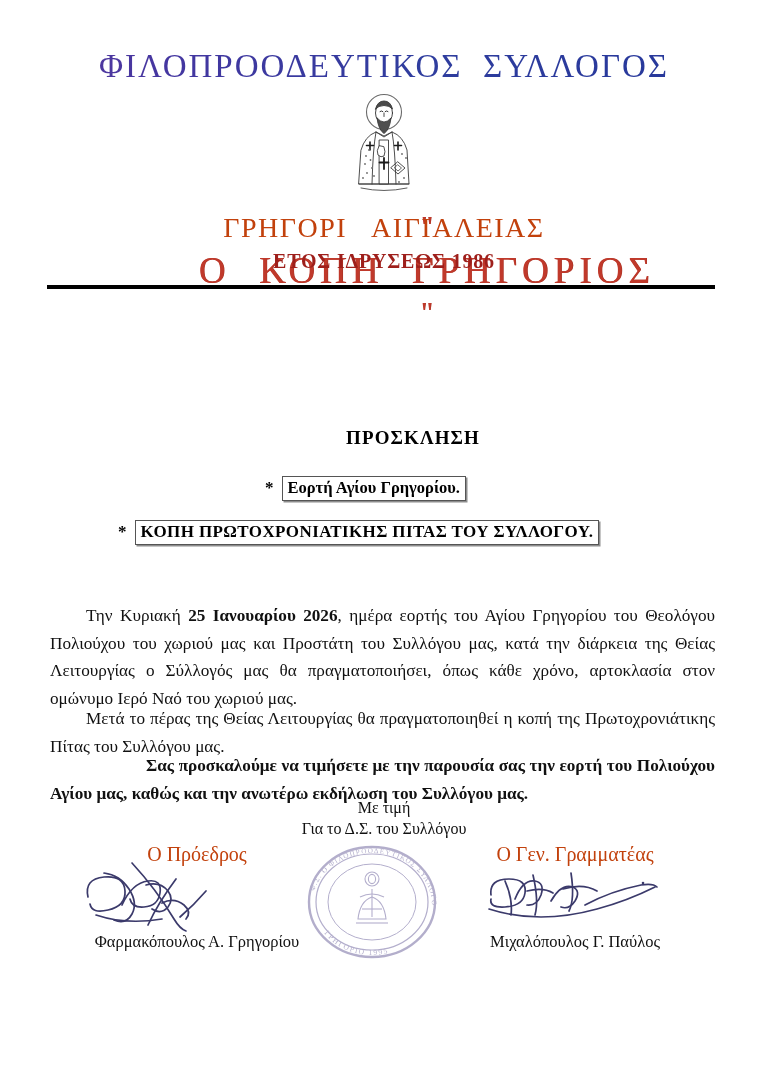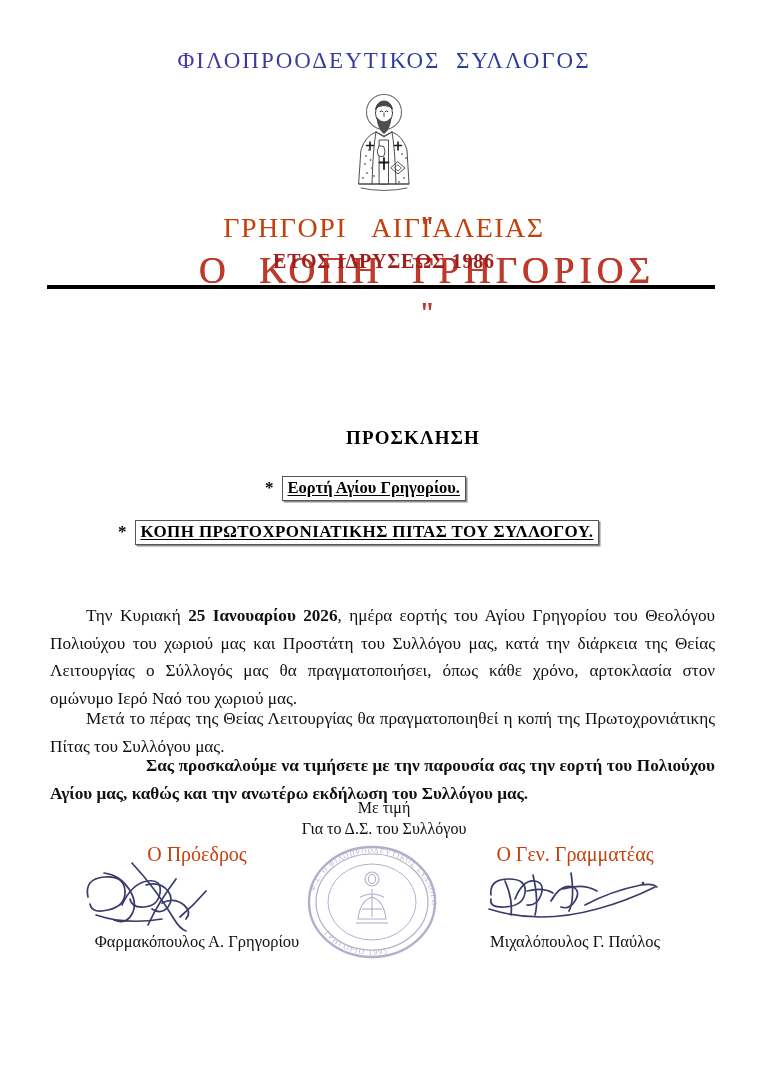--- a/index.html
+++ b/index.html
@@ -31,21 +31,21 @@
     height: 300px;
   }
 
   .org-name {
     position: absolute;
     left: 0;
     top: 48px;
     width: 768px;
     text-align: center;
     font-family: "Liberation Serif", "DejaVu Serif", serif;
-    font-size: 23px;
+    font-size: 33px;
     font-weight: 400;
     letter-spacing: 2.0px;
     white-space: pre;
     background-image: linear-gradient(95deg, #5b3a9e 0%, #4436a0 22%, #2f3d9e 55%, #25379a 100%);
     -webkit-background-clip: text;
     background-clip: text;
     color: transparent;
     -webkit-text-fill-color: transparent;
   }
 
@@ -139,21 +139,20 @@
     font-size: 17px;
     font-weight: bold;
     line-height: 1;
     color: #000;
   }
   .boxed {
     border: 1px solid #555;
     box-shadow: 1.5px 1.5px 0 0 #8d8d8d;
     padding: 1px 5px 2px 5px;
     font-weight: bold;
-    text-decoration: underline;
     text-underline-offset: 2px;
     color: #000;
     background: #fff;
     white-space: nowrap;
   }
 
   #row-eorti { left: 265px; top: 476px; }
   #row-eorti .boxed { font-size: 16.5px; }
 
   #row-kopi { left: 118px; top: 520px; }

